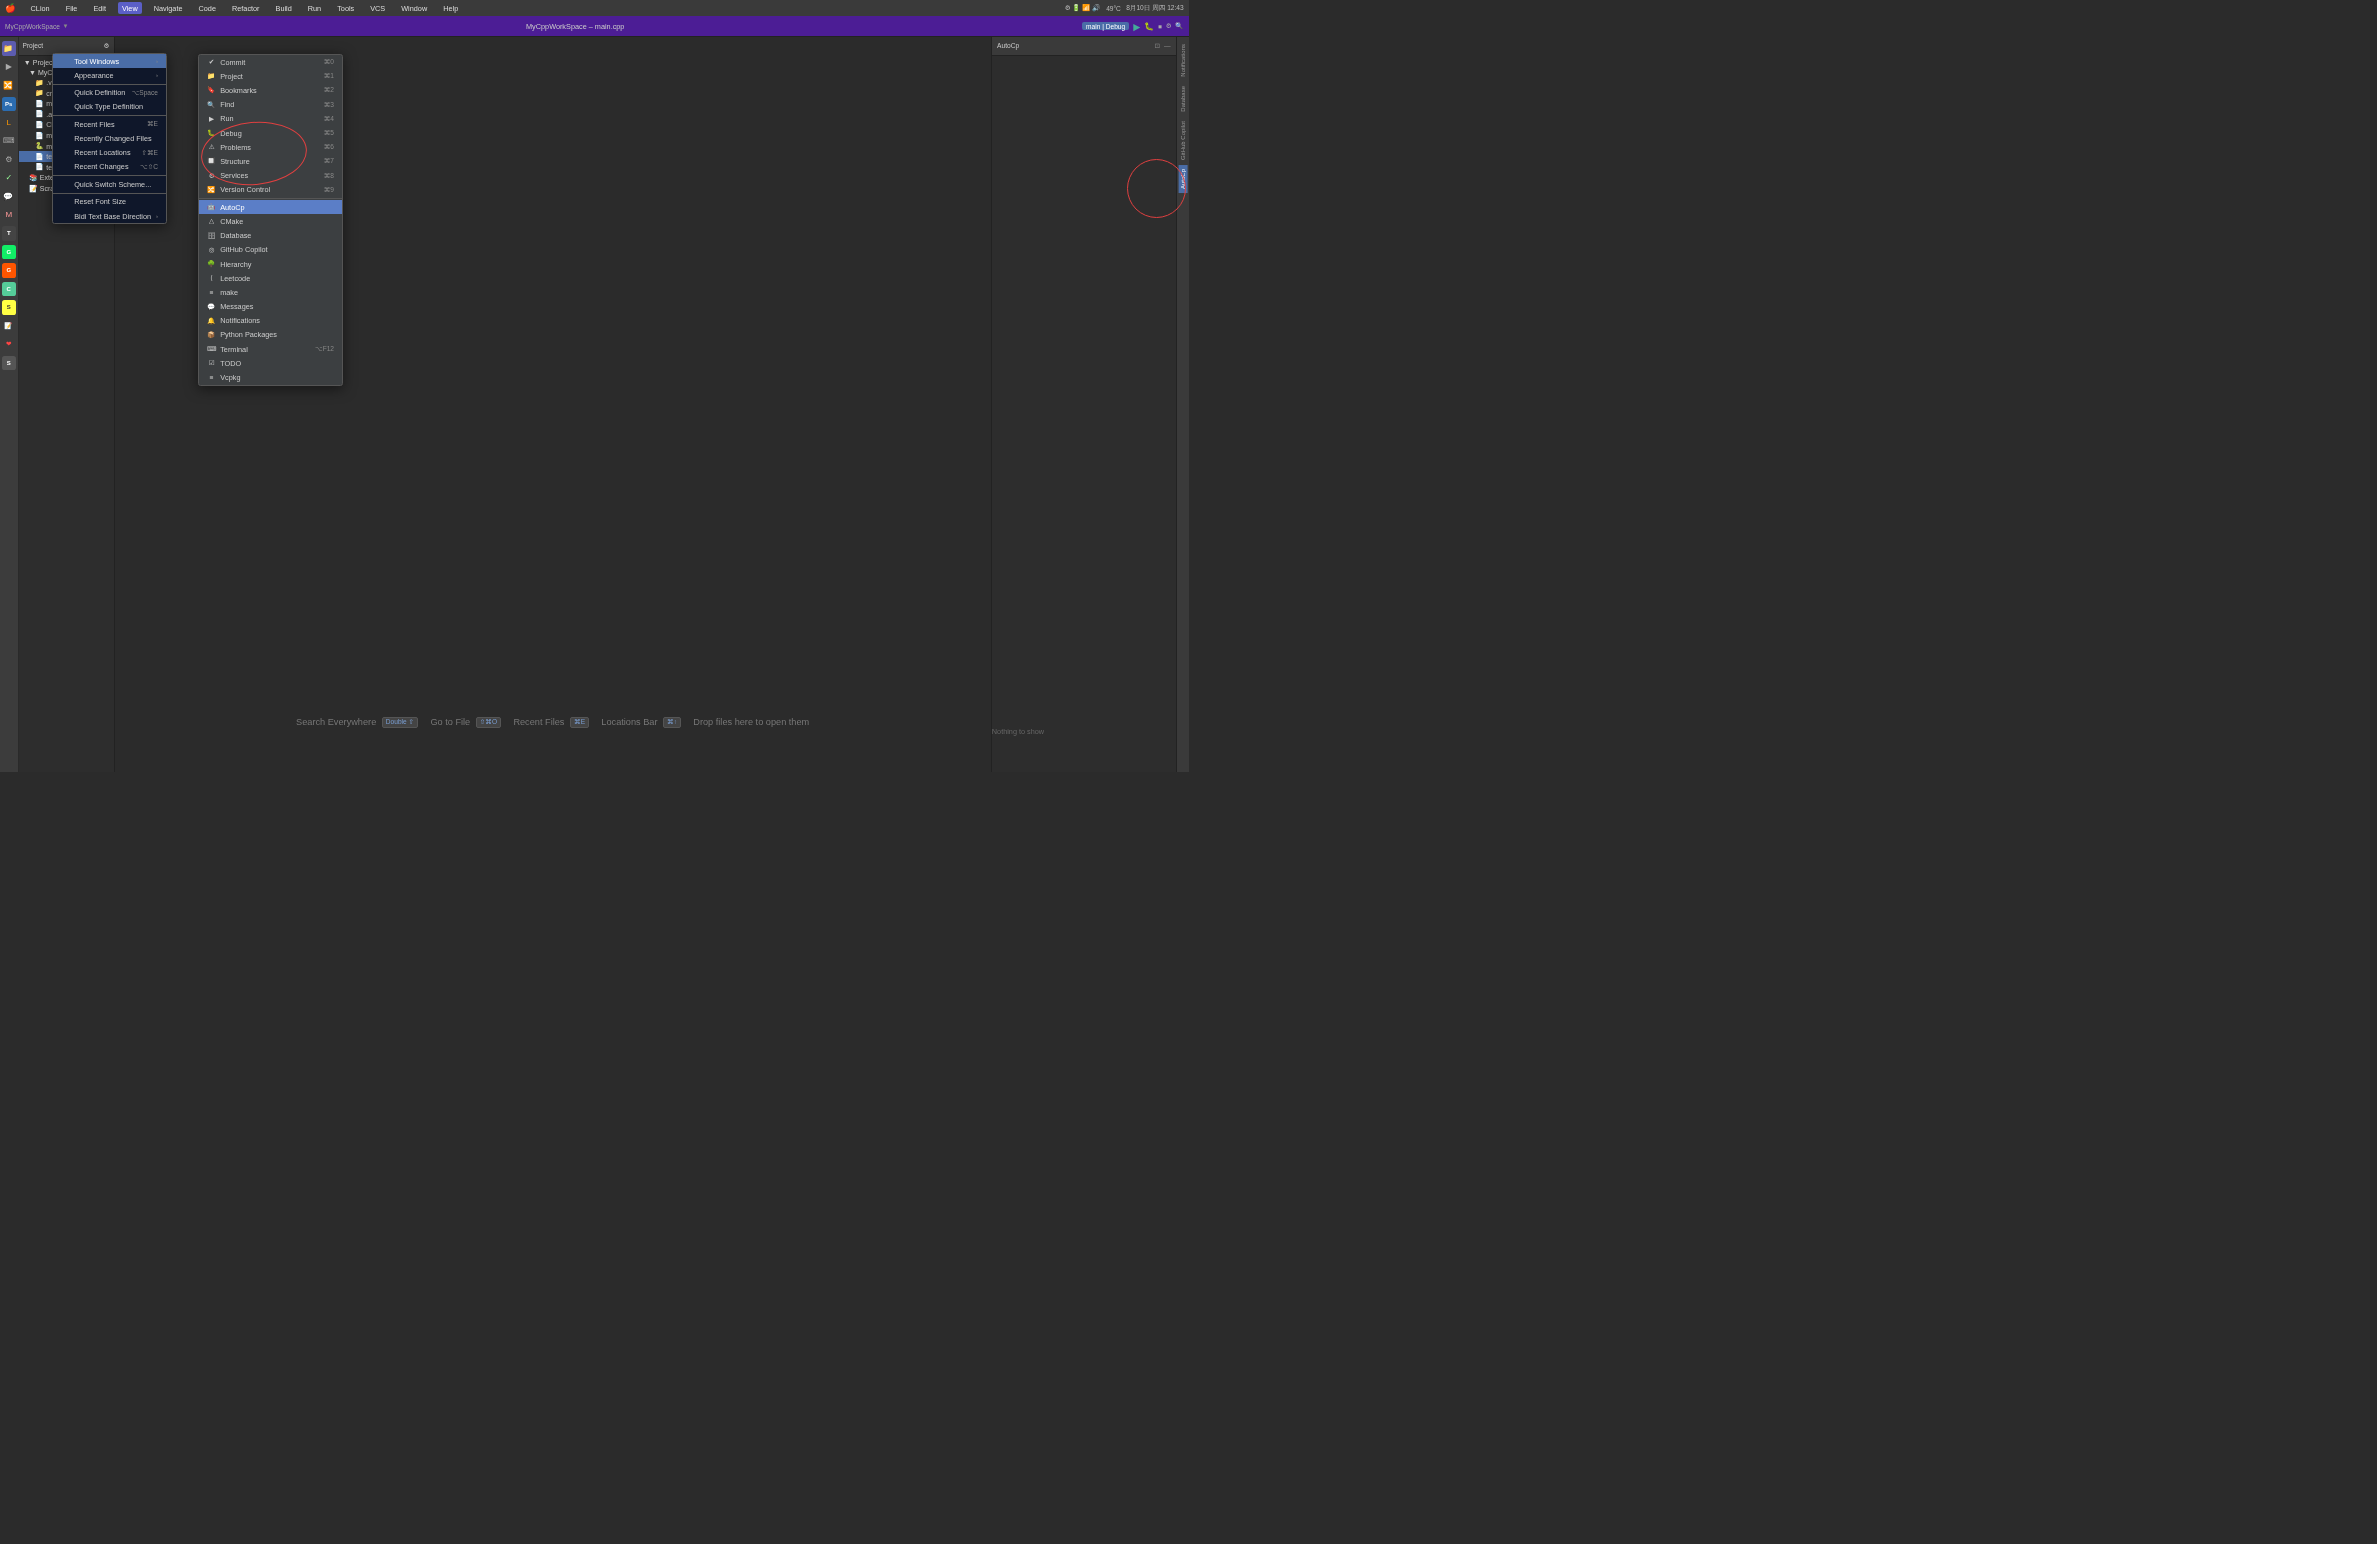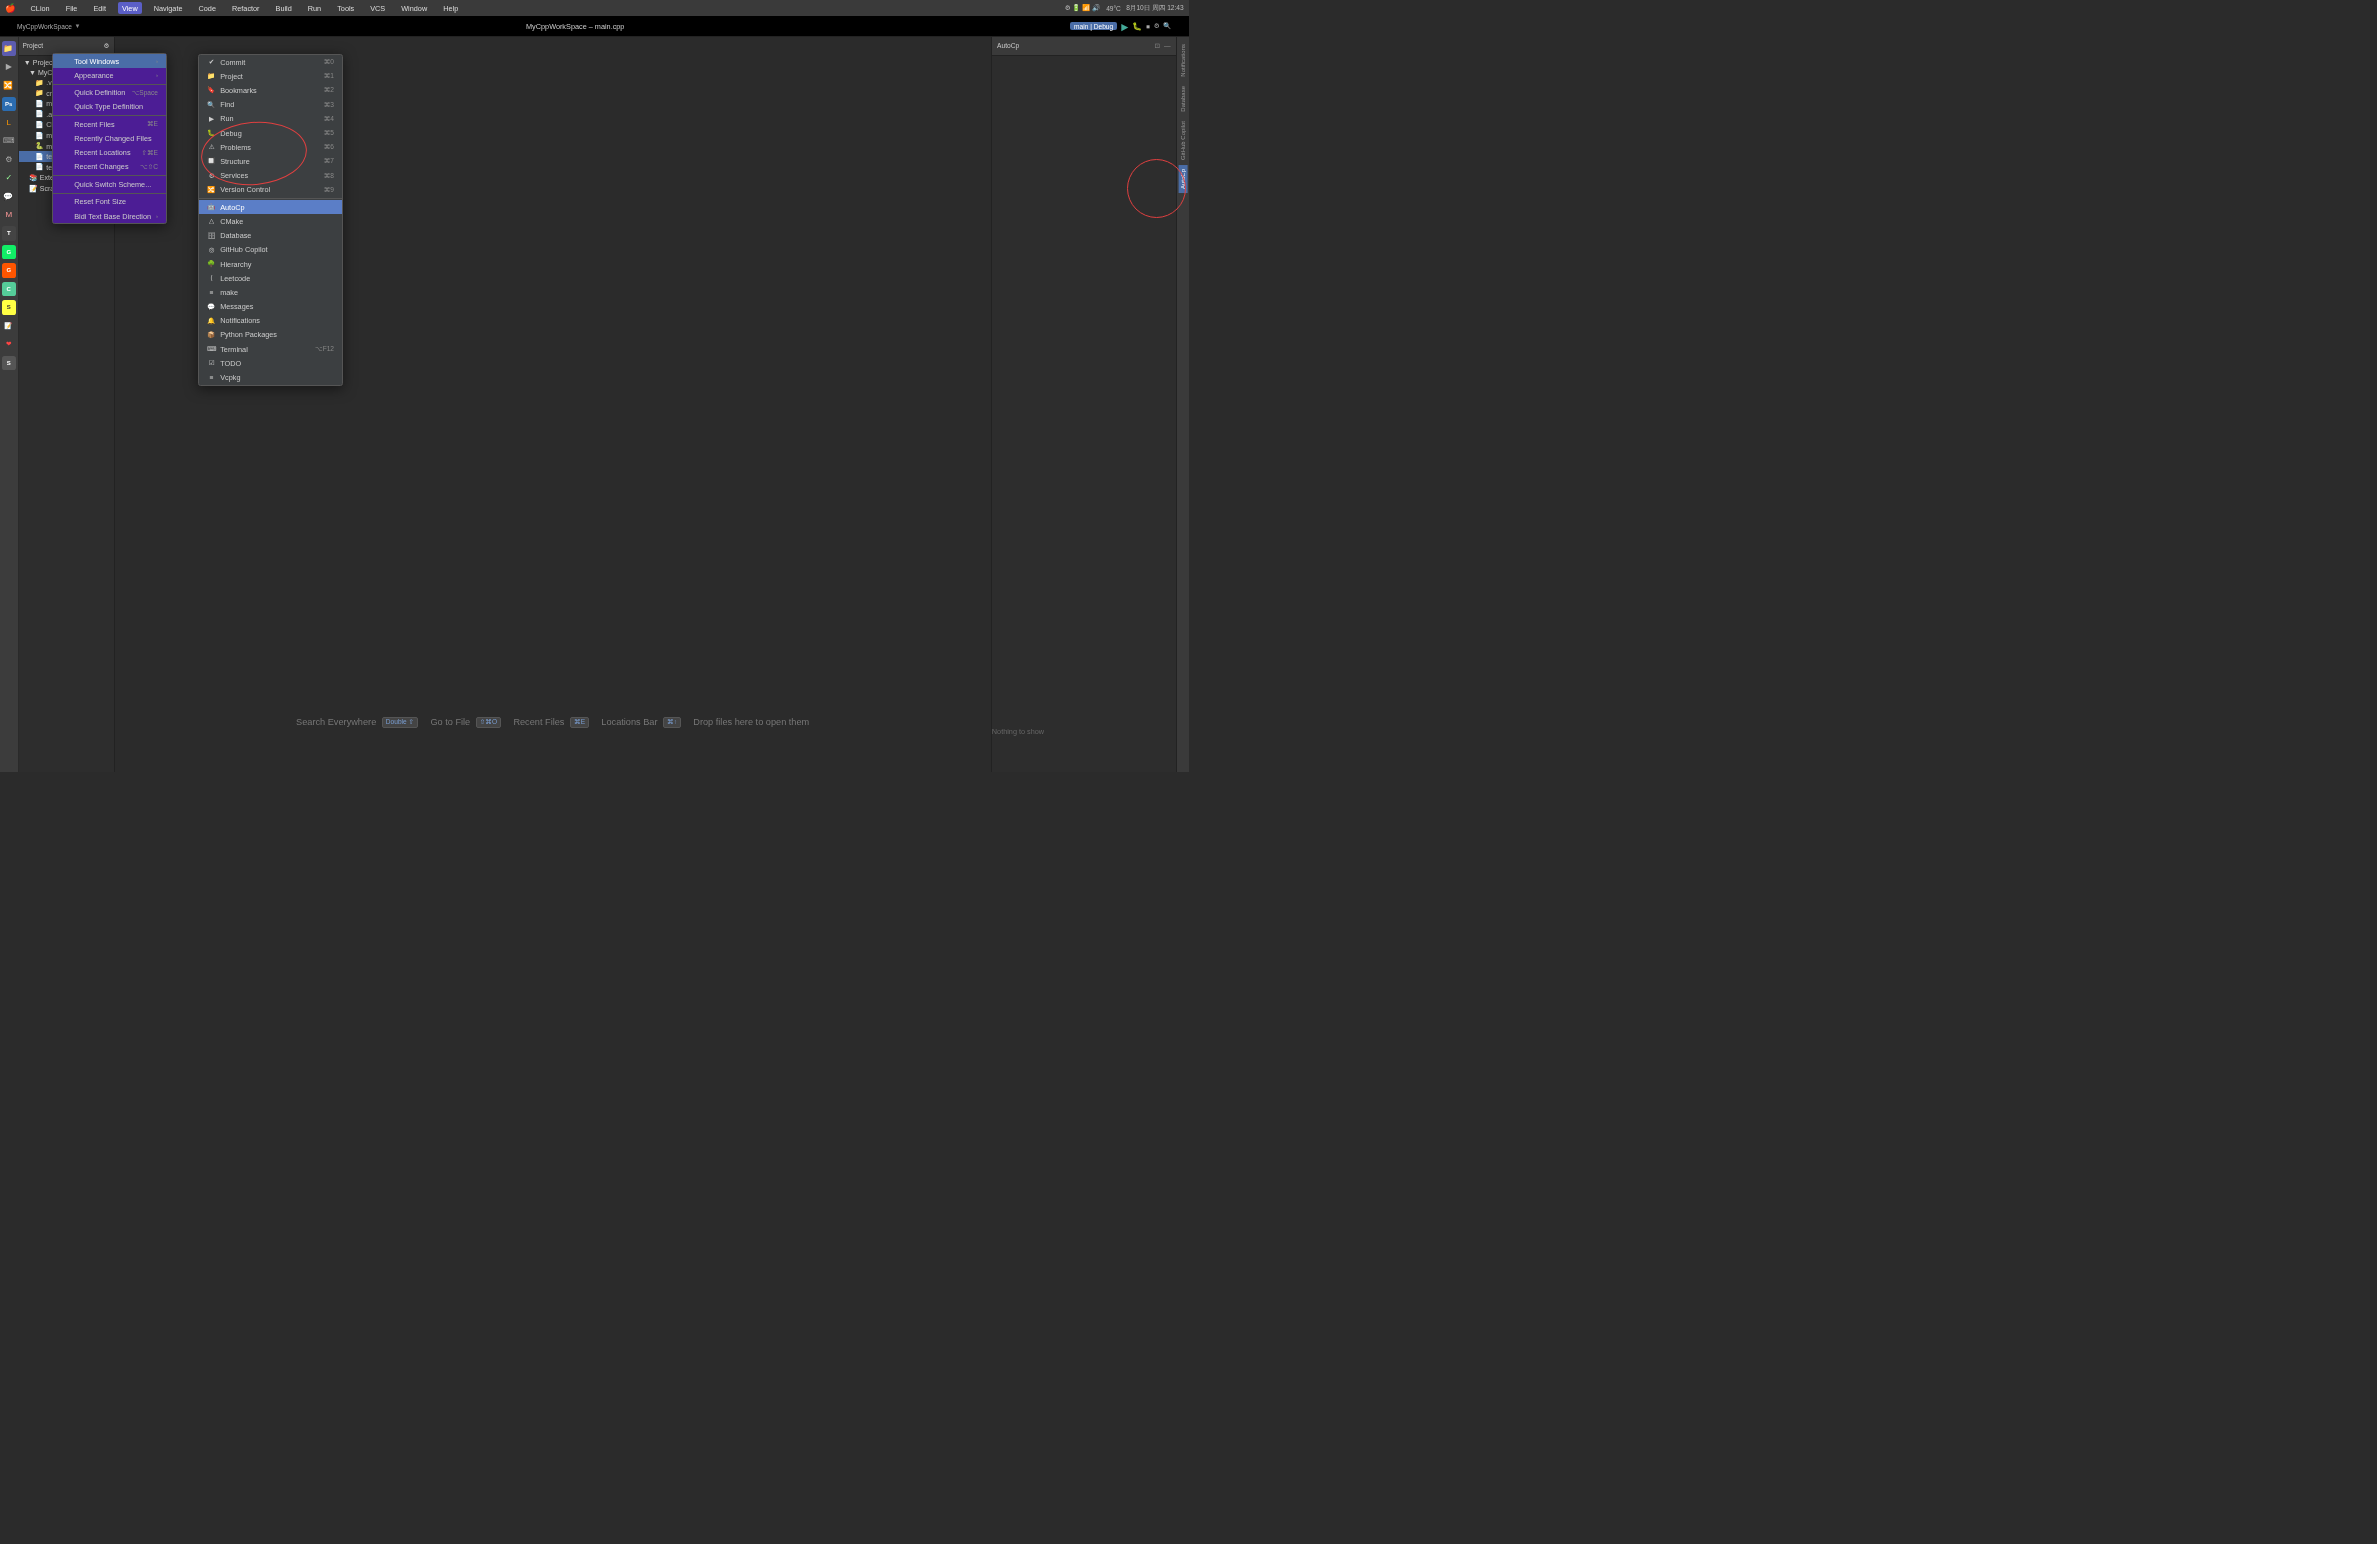--- a/index.html
+++ b/index.html
@@ -249,21 +249,21 @@
       left: 0;
       right: 0;
       bottom: 0;
       z-index: 200;
       pointer-events: none;
     }
     .dropdown-menu {
       position: absolute;
       top: 0;
       left: 52px;
-      background: #4c1d95;
+      background: #0f172a;
       border: 0.7px solid #555;
       border-radius: 2.6px;
       box-shadow: 0 2.6px 13.2px rgba(0,0,0,0.5);
       width: 115px;
       pointer-events: all;
       font-size: 7.3px;
     }
     .menu-item {
       padding: 2.6px 8px;
       display: flex;
@@ -363,21 +363,21 @@
   <span class="menubar-item">VCS</span>
   <span class="menubar-item">Window</span>
   <span class="menubar-item">Help</span>
   <div class="menubar-right">
     <span>⚙ 🔋 📶 🔊</span>
     <span>49°C</span>
     <span>8月10日 周四 12:43</span>
   </div>
 </div>
 
-<div style="height:21px;background:#000000;display:flex;align-items:center;padding:0 17px;gap:4px;border-bottom:0.7px solid #222;">
+<div style="height:21px;background:#4c1d95;display:flex;align-items:center;padding:0 5px;gap:4px;border-bottom:0.7px solid #222;">
   <div style="display:flex;align-items:center;gap:2.6px;">
     <span style="font-size:6.6px;color:#aaa;">MyCppWorkSpace</span>
     <span style="color:#888;font-size:6px;">▼</span>
   </div>
   <div style="flex:1;text-align:center;font-size:7.3px;color:#ccc;">MyCppWorkSpace – main.cpp</div>
   <div style="display:flex;align-items:center;gap:4px;">
     <span class="branch-badge">main | Debug</span>
     <span style="color:#4a9;font-size:9.2px;cursor:pointer;">▶</span>
     <span style="color:#aaa;font-size:8px;cursor:pointer;">🐛</span>
     <span style="color:#aaa;font-size:7.3px;cursor:pointer;">⏹</span>

